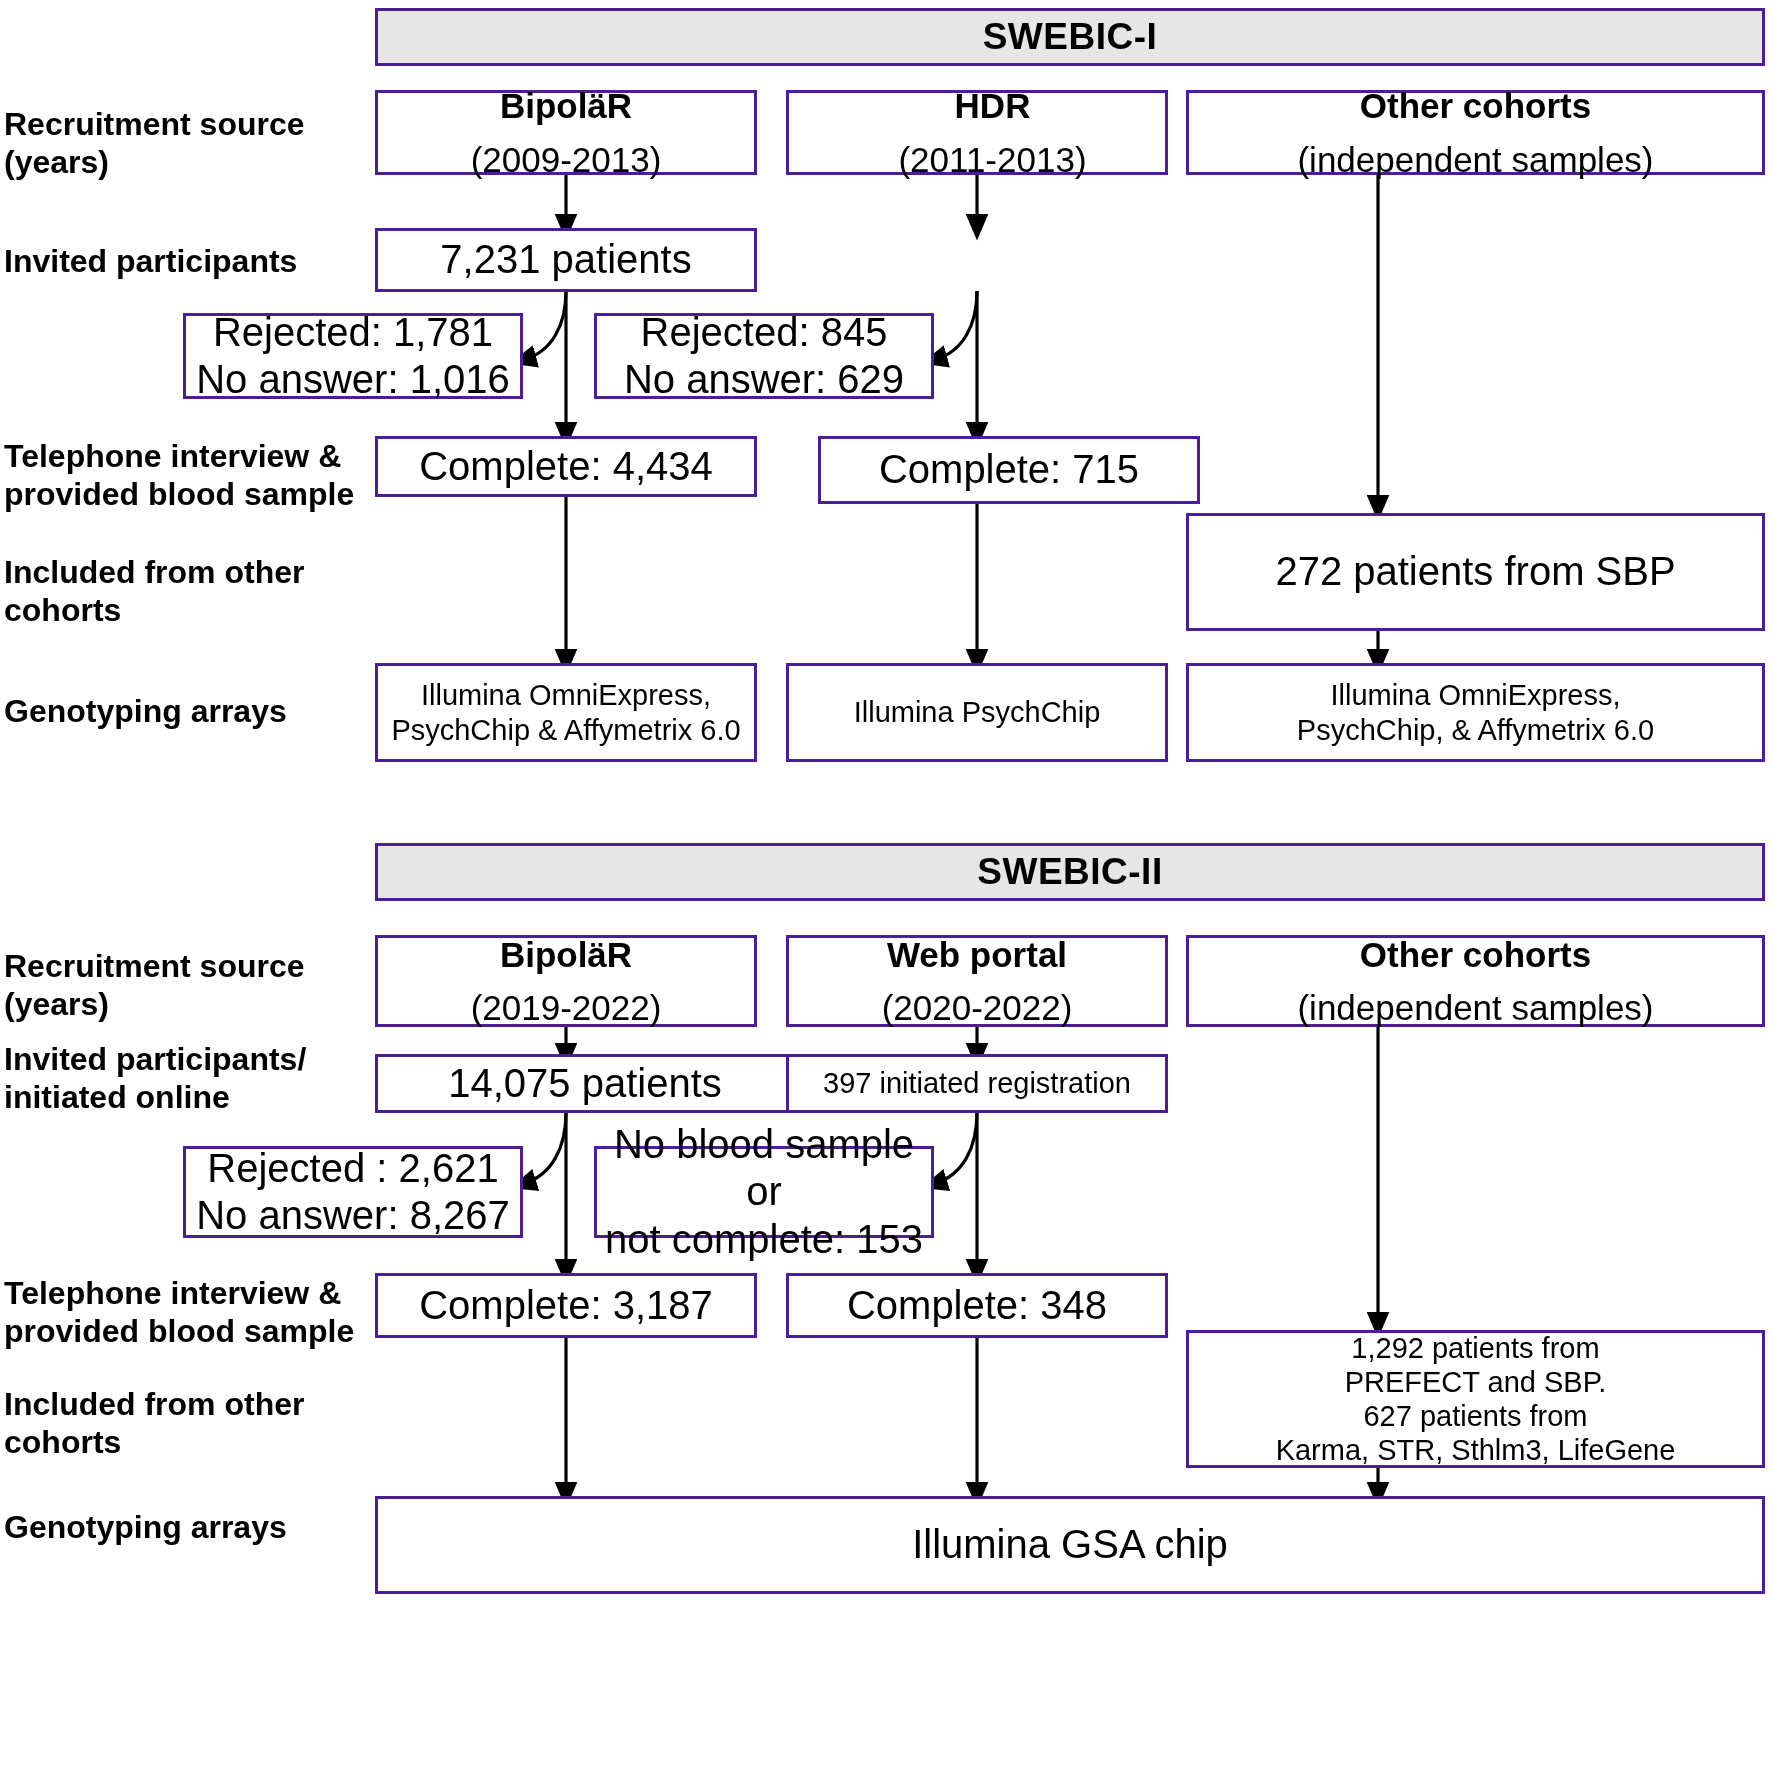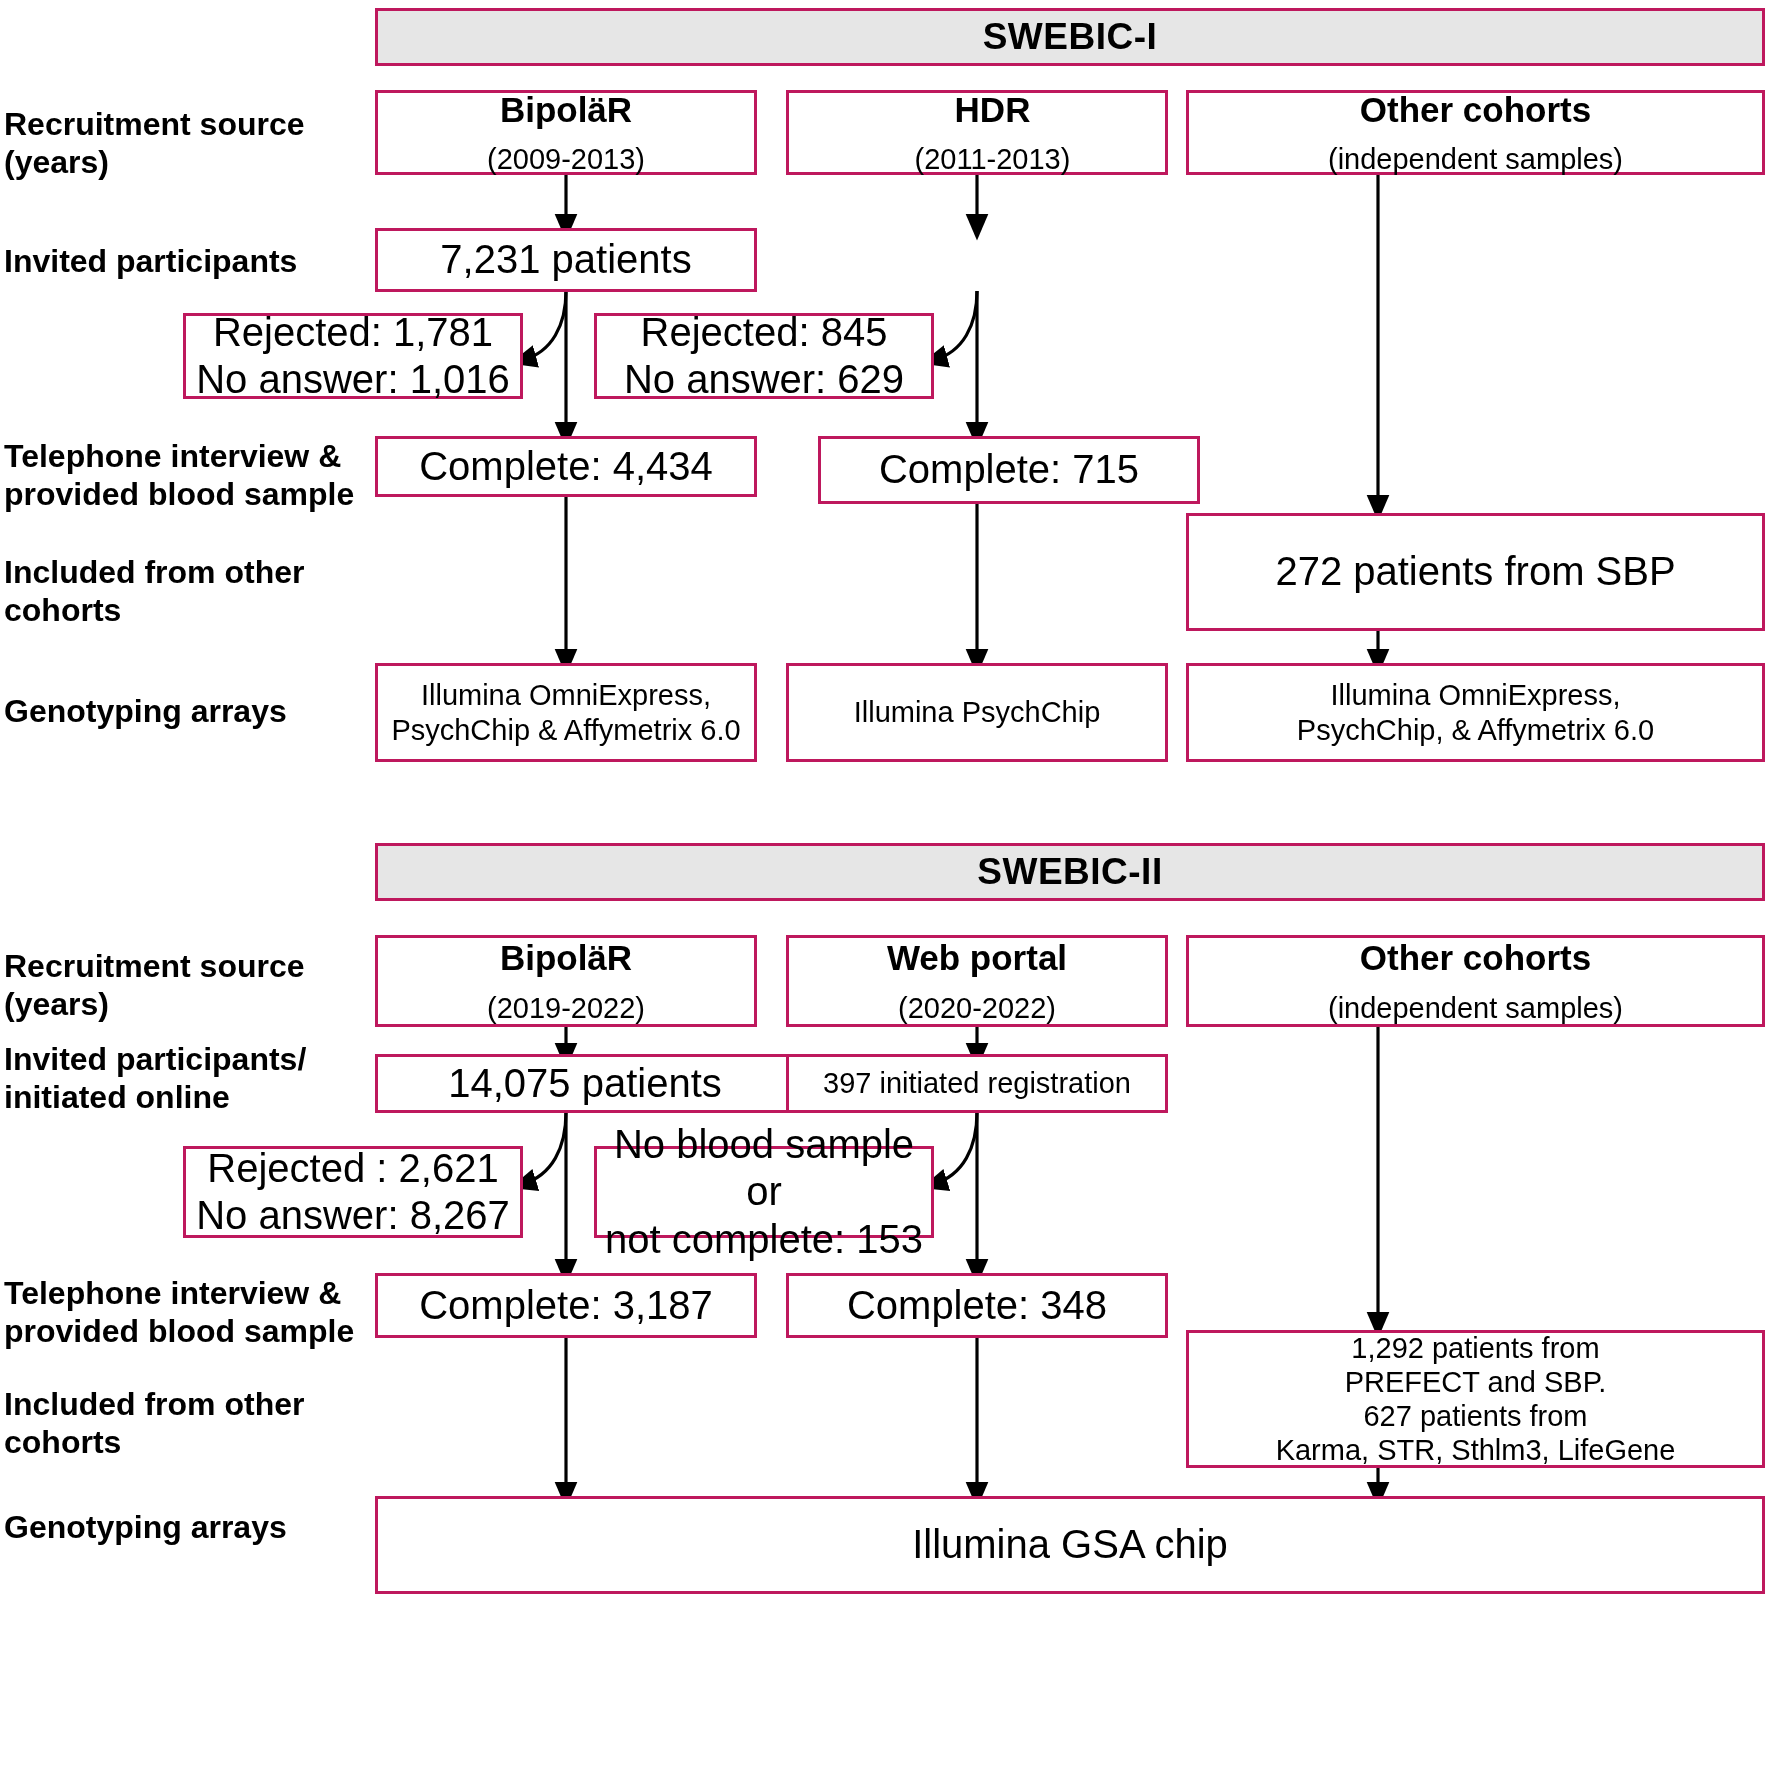--- a/index.html
+++ b/index.html
@@ -15,21 +15,21 @@
     overflow: hidden;
   }
   #canvas {
     position: relative;
     width: 1772px;
     height: 1771px;
   }
   .box {
     position: absolute;
     box-sizing: border-box;
-    border: 3px solid #be185d;
+    border: 3px solid #4c1d95;
     background: #ffffff;
     display: flex;
     align-items: center;
     justify-content: center;
     text-align: center;
     line-height: 1.18;
     color: #000000;
   }
   .box-inner {
     padding: 0 6px;
@@ -41,21 +41,21 @@
     font-size: 37px;
     letter-spacing: 0.5px;
   }
   .source-title {
     font-weight: bold;
     font-size: 35px;
     display: block;
   }
   .source-sub {
     font-weight: normal;
-    font-size: 29px;
+    font-size: 35px;
     display: block;
     margin-top: 12px;
   }
   .body-text {
     font-size: 40px;
   }
   .body-text-sm {
     font-size: 29px;
   }
   .rowlabel {

